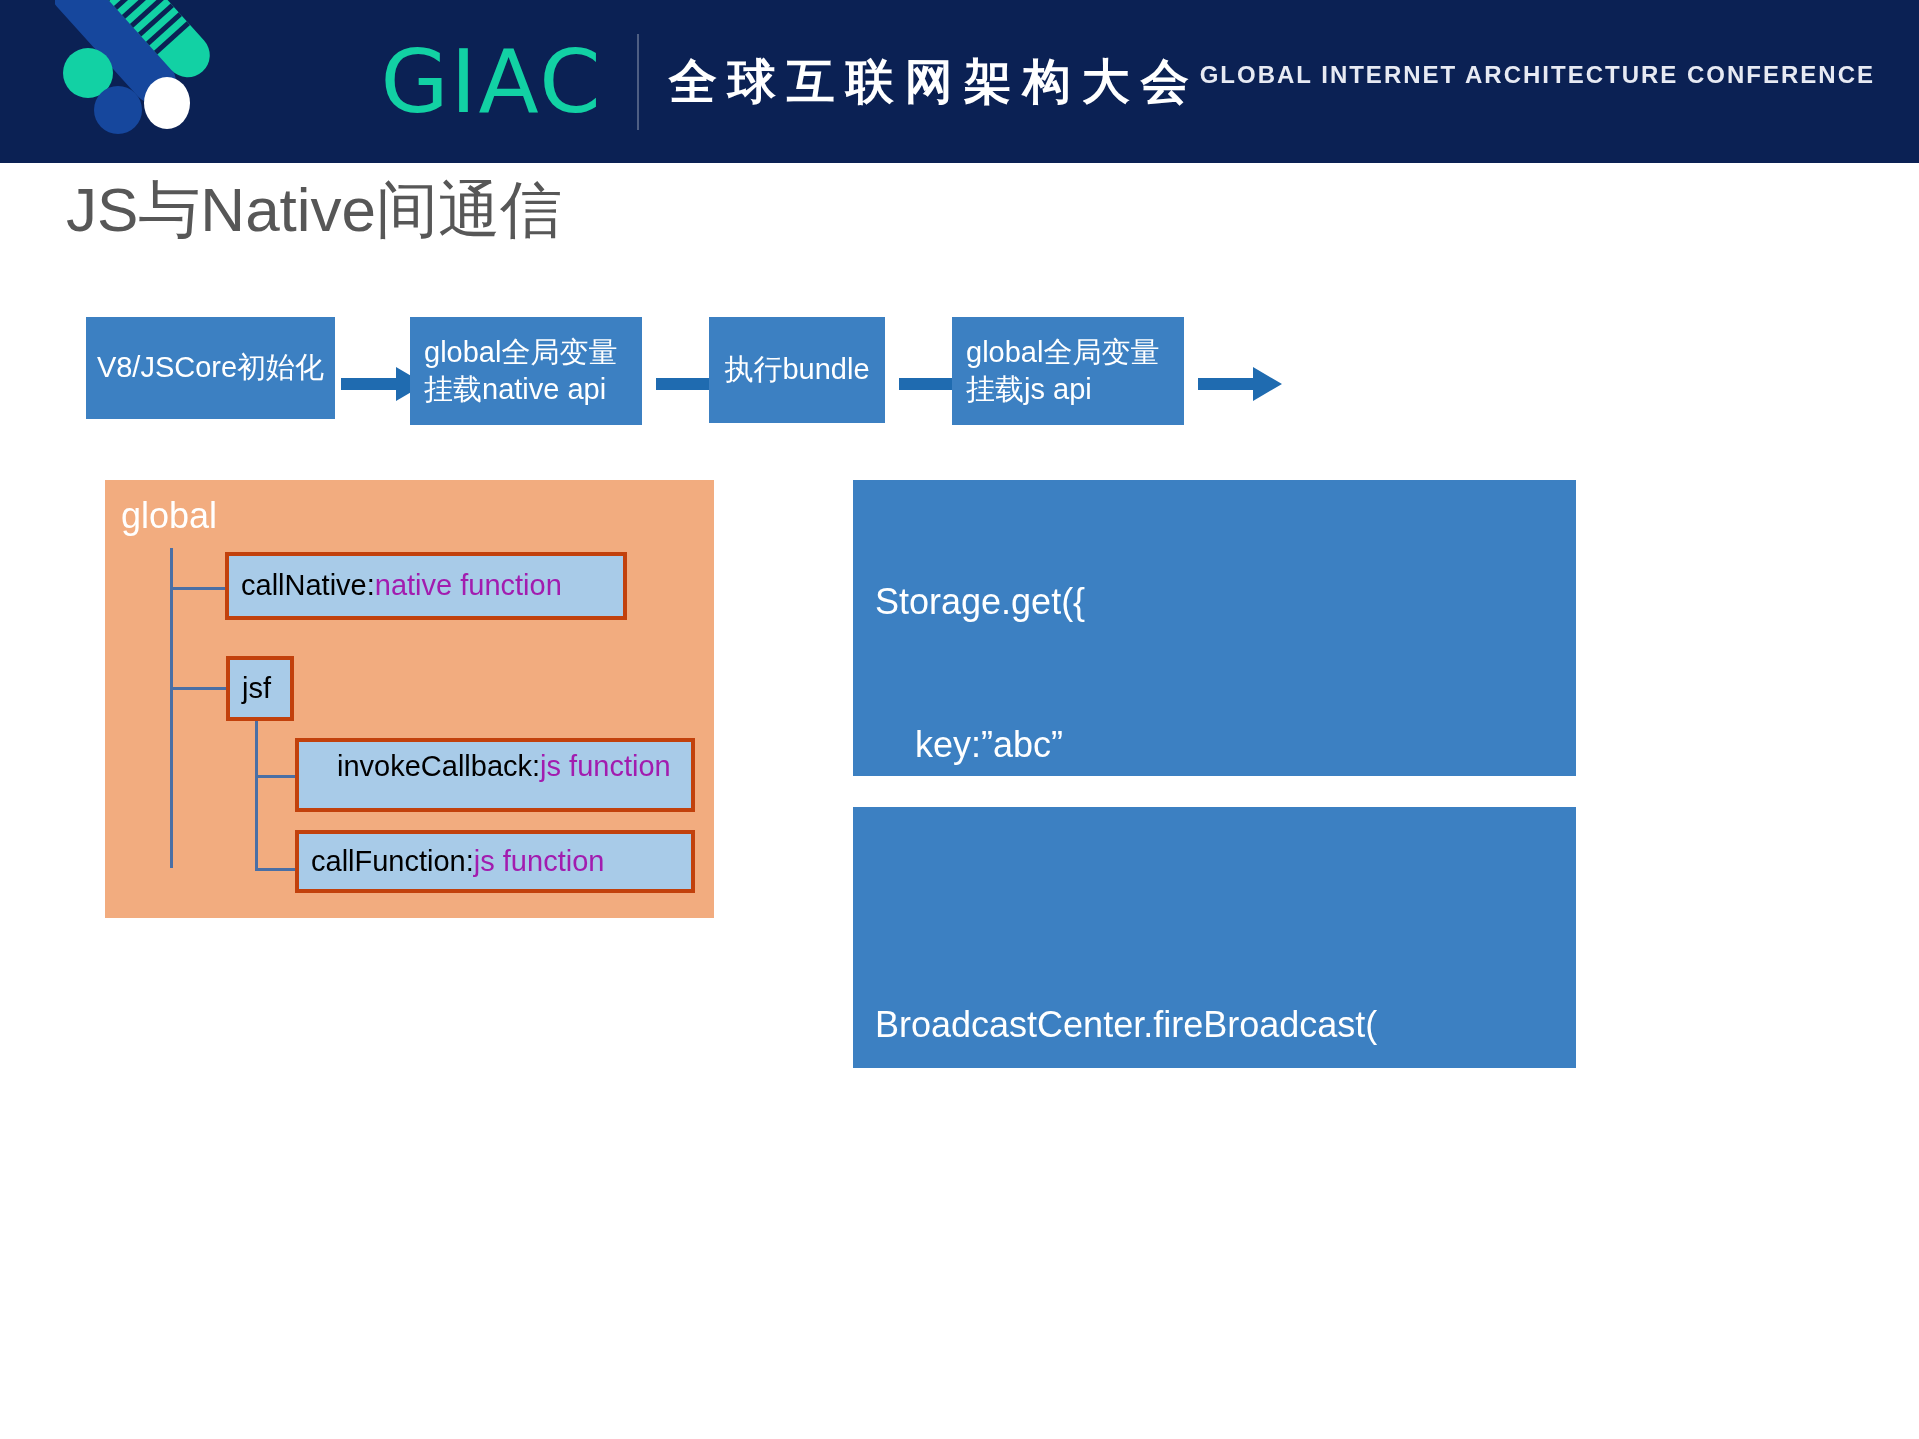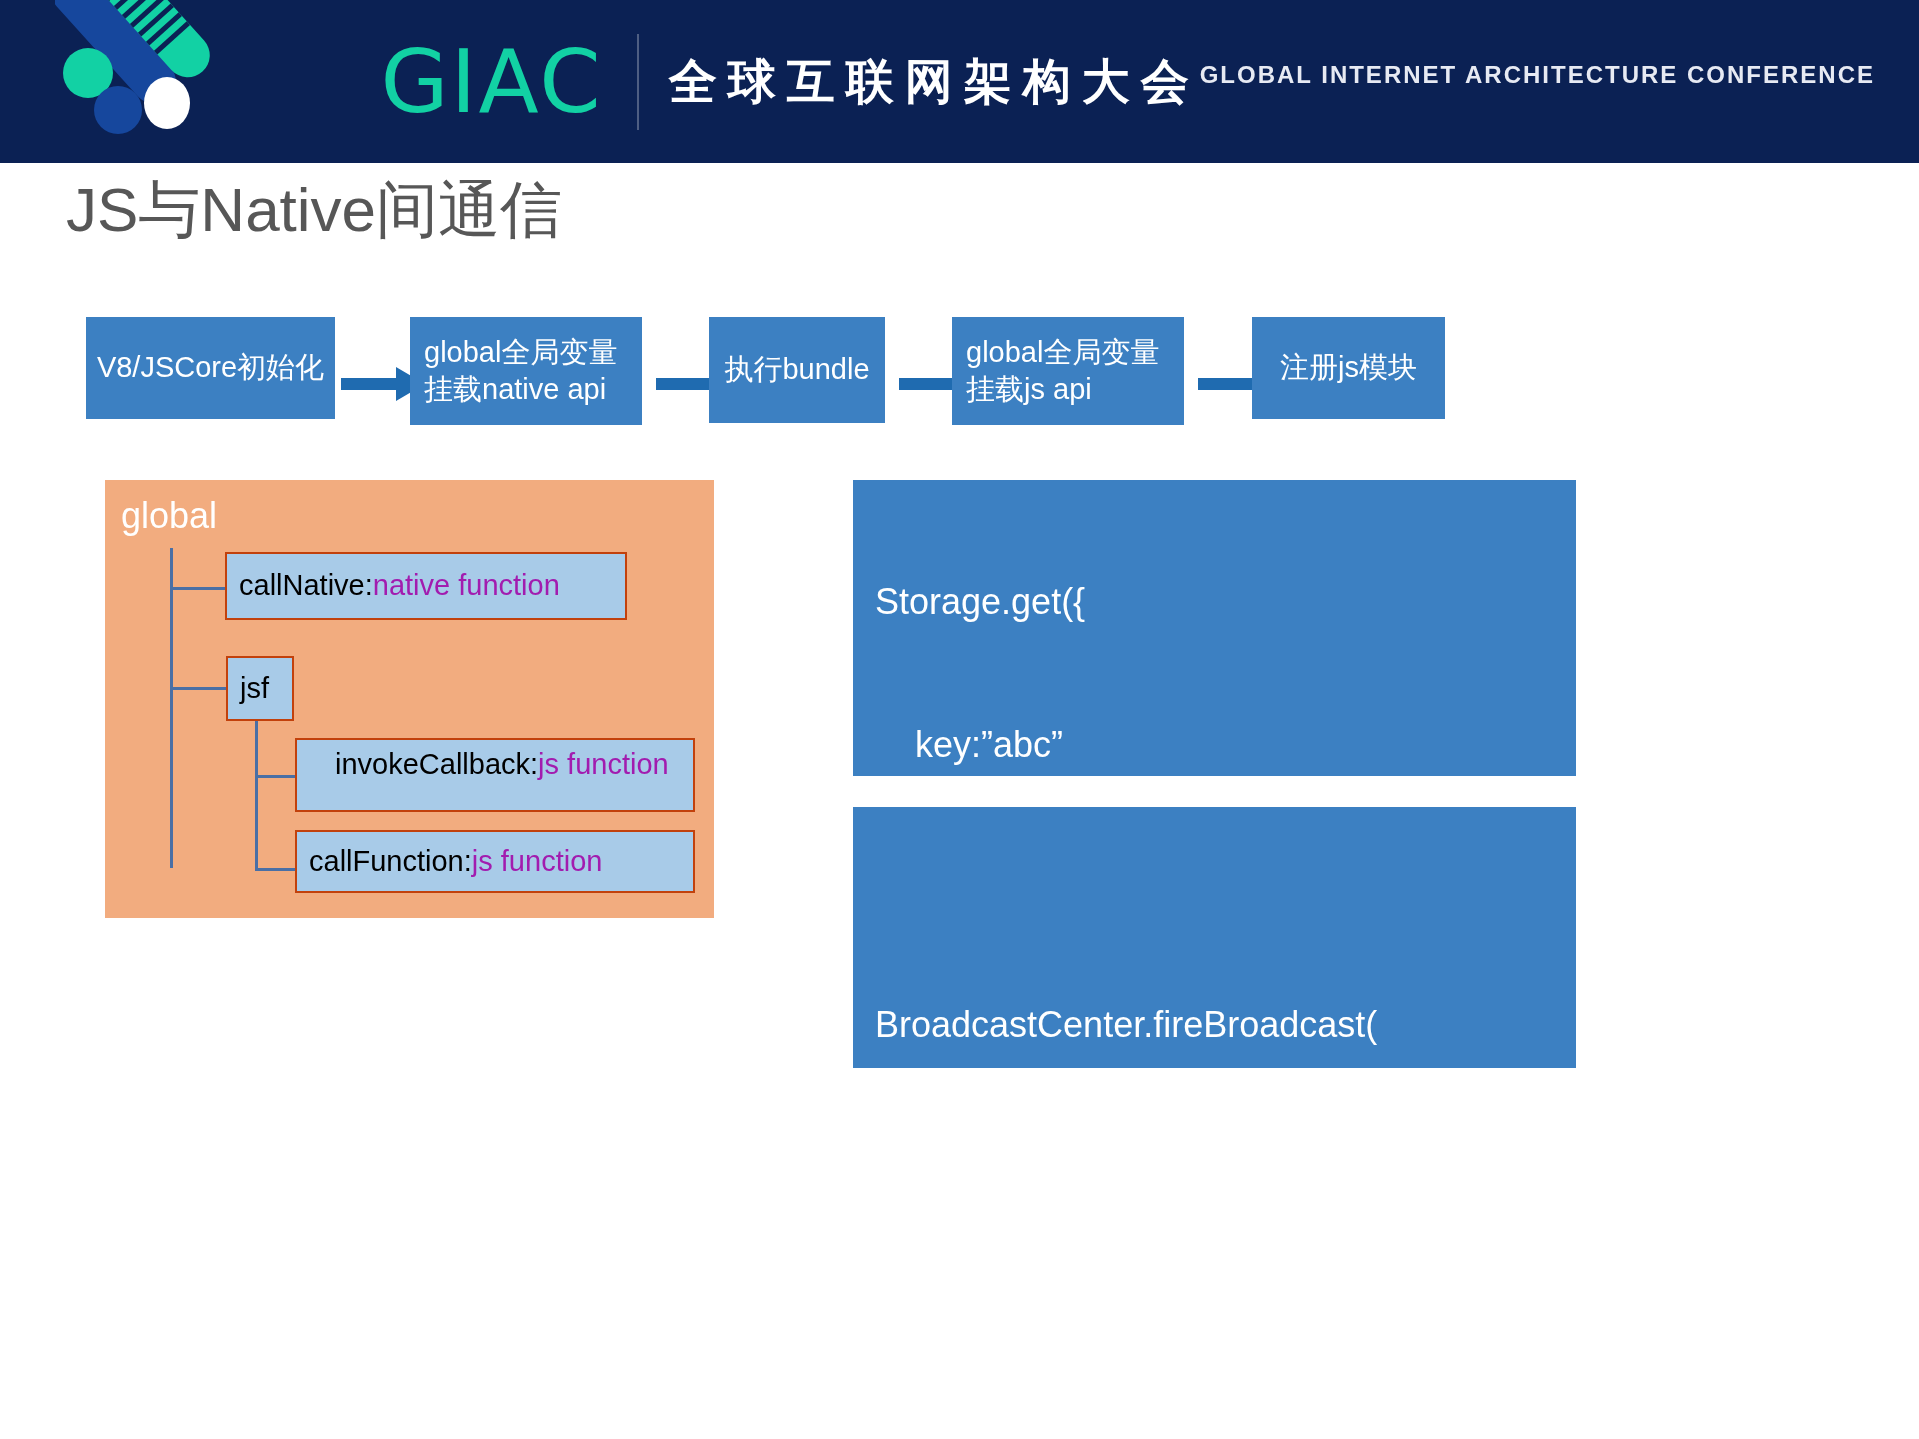--- a/index.html
+++ b/index.html
@@ -128,21 +128,21 @@
     position: absolute;
     left: 16px;
     top: 18px;
     color: #ffffff;
     font-size: 36px;
     line-height: 1;
   }
   .tree-box {
     position: absolute;
     background: #a8cbe8;
-    border: 2px solid #c2410c;
+    border: 4px solid #c2410c;
     box-sizing: border-box;
     color: #000000;
     font-size: 29px;
     line-height: 1.28;
     display: flex;
     align-items: center;
     padding-left: 12px;
   }
   .tree-box .red { color: #a21caf; }
   .tree-box.wrap { display: block; padding-top: 6px; }
@@ -236,23 +236,20 @@
 
   <div class="flow-box" style="left:866px; top:0px; width:232px; height:108px;">
     <span class="ln">global全局变量</span>
     <span class="ln">挂载js api</span>
   </div>
 
   <svg class="flow-arrow" style="left:1112px;" viewBox="0 0 84 34">
     <path d="M0 11 H55 V0 L84 17 L55 34 V23 H0 Z" fill="#1f6bb0"></path>
   </svg>
 
-  <div class="flow-box center" style="left:1166px; top:0px; width:193px; height:102px;">
-    <span class="ln">注册js模块</span>
-  </div>
 </div>
 
 <div class="orange-panel">
 
   <div class="global-label">global</div>
 
   <div class="connector v" style="left:65px; top:68px; height:320px;"></div>
   <div class="connector h" style="left:65px; top:107px; width:58px;"></div>
   <div class="connector h" style="left:65px; top:207px; width:58px;"></div>
   <div class="connector v" style="left:150px; top:240px; height:148px;"></div>

